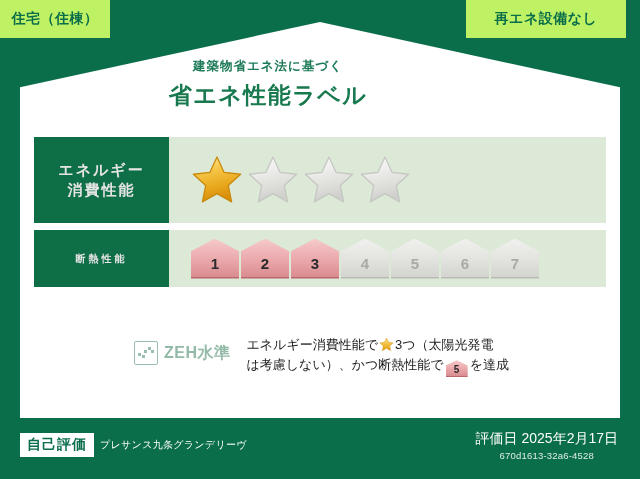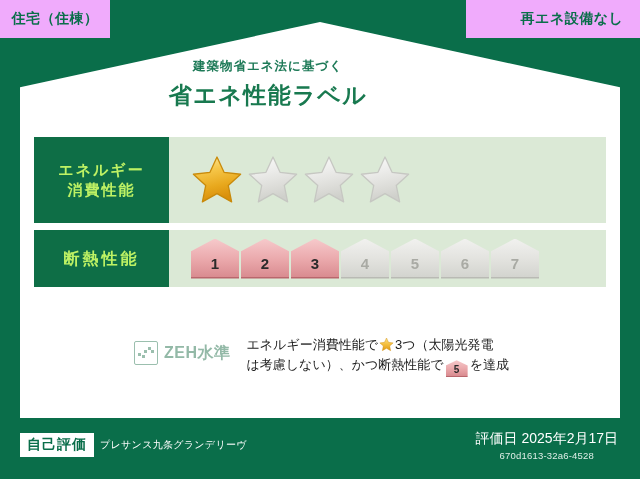--- a/index.html
+++ b/index.html
@@ -24,31 +24,31 @@
     position:absolute;
     left:20px;top:22px;
     width:600px;height:396px;
     background:#ffffff;
     clip-path:polygon(0% 16.5%, 50% 0%, 100% 16.5%, 100% 100%, 0% 100%);
   }
 
   
   .corner-tag{
     position:absolute;
-    background:#f0abfc;
+    background:#bef264;
     color:#0a6e4a;
     font-weight:bold;
     font-size:14px;
     letter-spacing:.5px;
     display:flex;align-items:center;justify-content:center;
     white-space:nowrap;
     z-index:6;
   }
   #tag-left{left:0;top:0;width:110px;height:38px;}
-  #tag-right{right:0;top:0;width:136px;height:38px;padding-left:38px;}
+  #tag-right{right:14px;top:0;width:160px;height:38px;}
 
   
   #title-block{
     position:absolute;left:0;top:58px;width:536px;
     text-align:center;z-index:5;
   }
   #title-sub{
     font-size:12.5px;font-weight:bold;color:#1d7a57;
     letter-spacing:1px;margin:0 0 5px 0;
   }
@@ -62,28 +62,28 @@
     position:absolute;left:34px;top:137px;width:572px;z-index:5;
   }
   .rating-row{
     display:flex;align-items:stretch;
     height:86px;margin-bottom:7px;
   }
   .rating-row.insul{height:57px;margin-bottom:0;}
   .row-label{
     width:135px;flex:0 0 135px;
     background:#0e6e46;
-    color:#bef264;
+    color:#e5e5e5;
     display:flex;flex-direction:column;
     align-items:center;justify-content:center;
     font-weight:bold;font-size:15px;line-height:1.35;
     letter-spacing:2px;
   }
   .row-label .l2{display:block;}
-  .insul .row-label{font-size:16px;letter-spacing:3px;}
+  .insul .row-label{font-size:10px;letter-spacing:3px;}
   .row-value{
     flex:1;background:#dbe9d6;
     display:flex;align-items:center;
     padding-left:22px;
   }
 
   
   .star{
     width:52px;height:52px;margin-right:4px;
     flex:0 0 52px;

